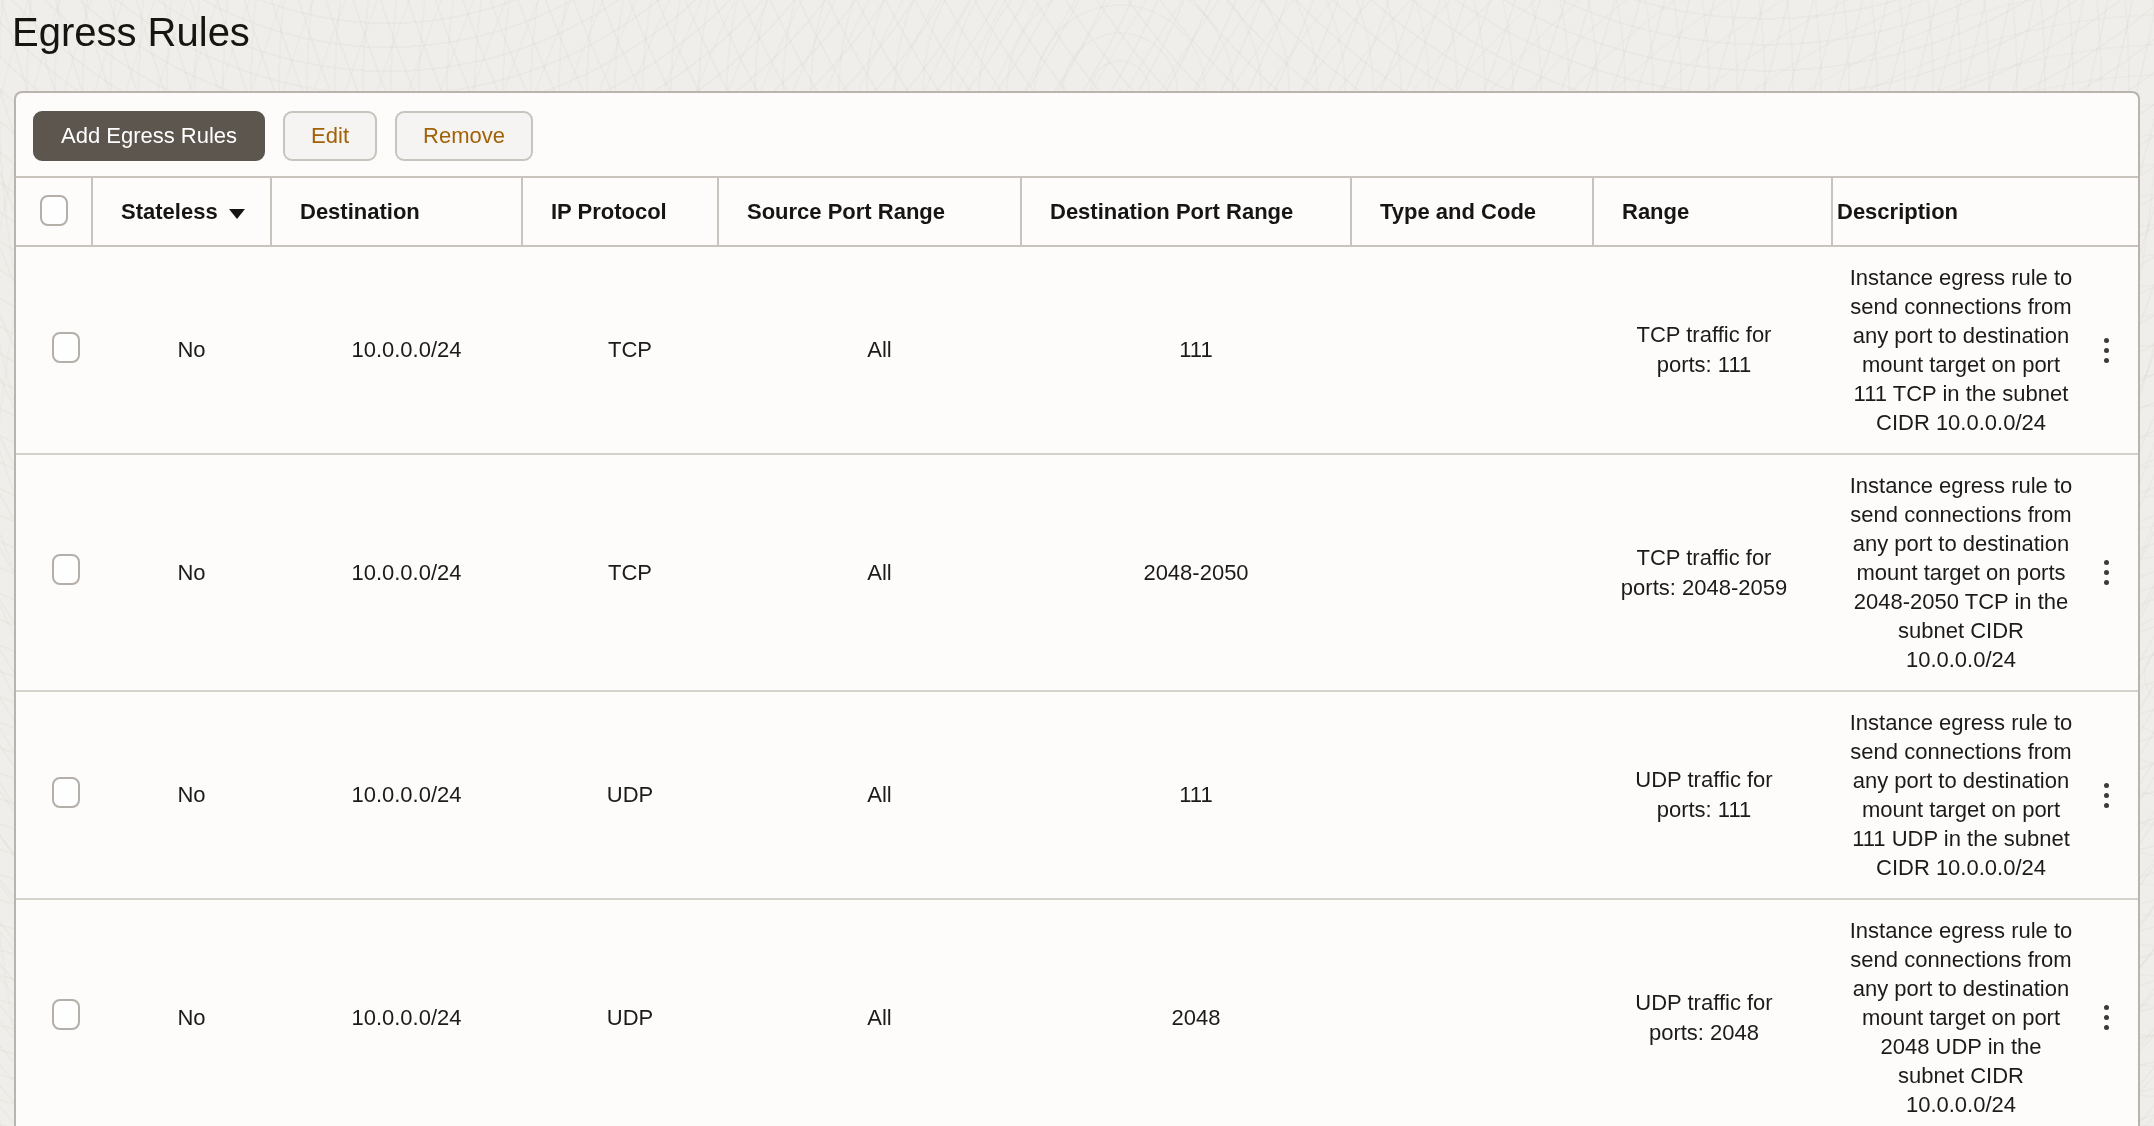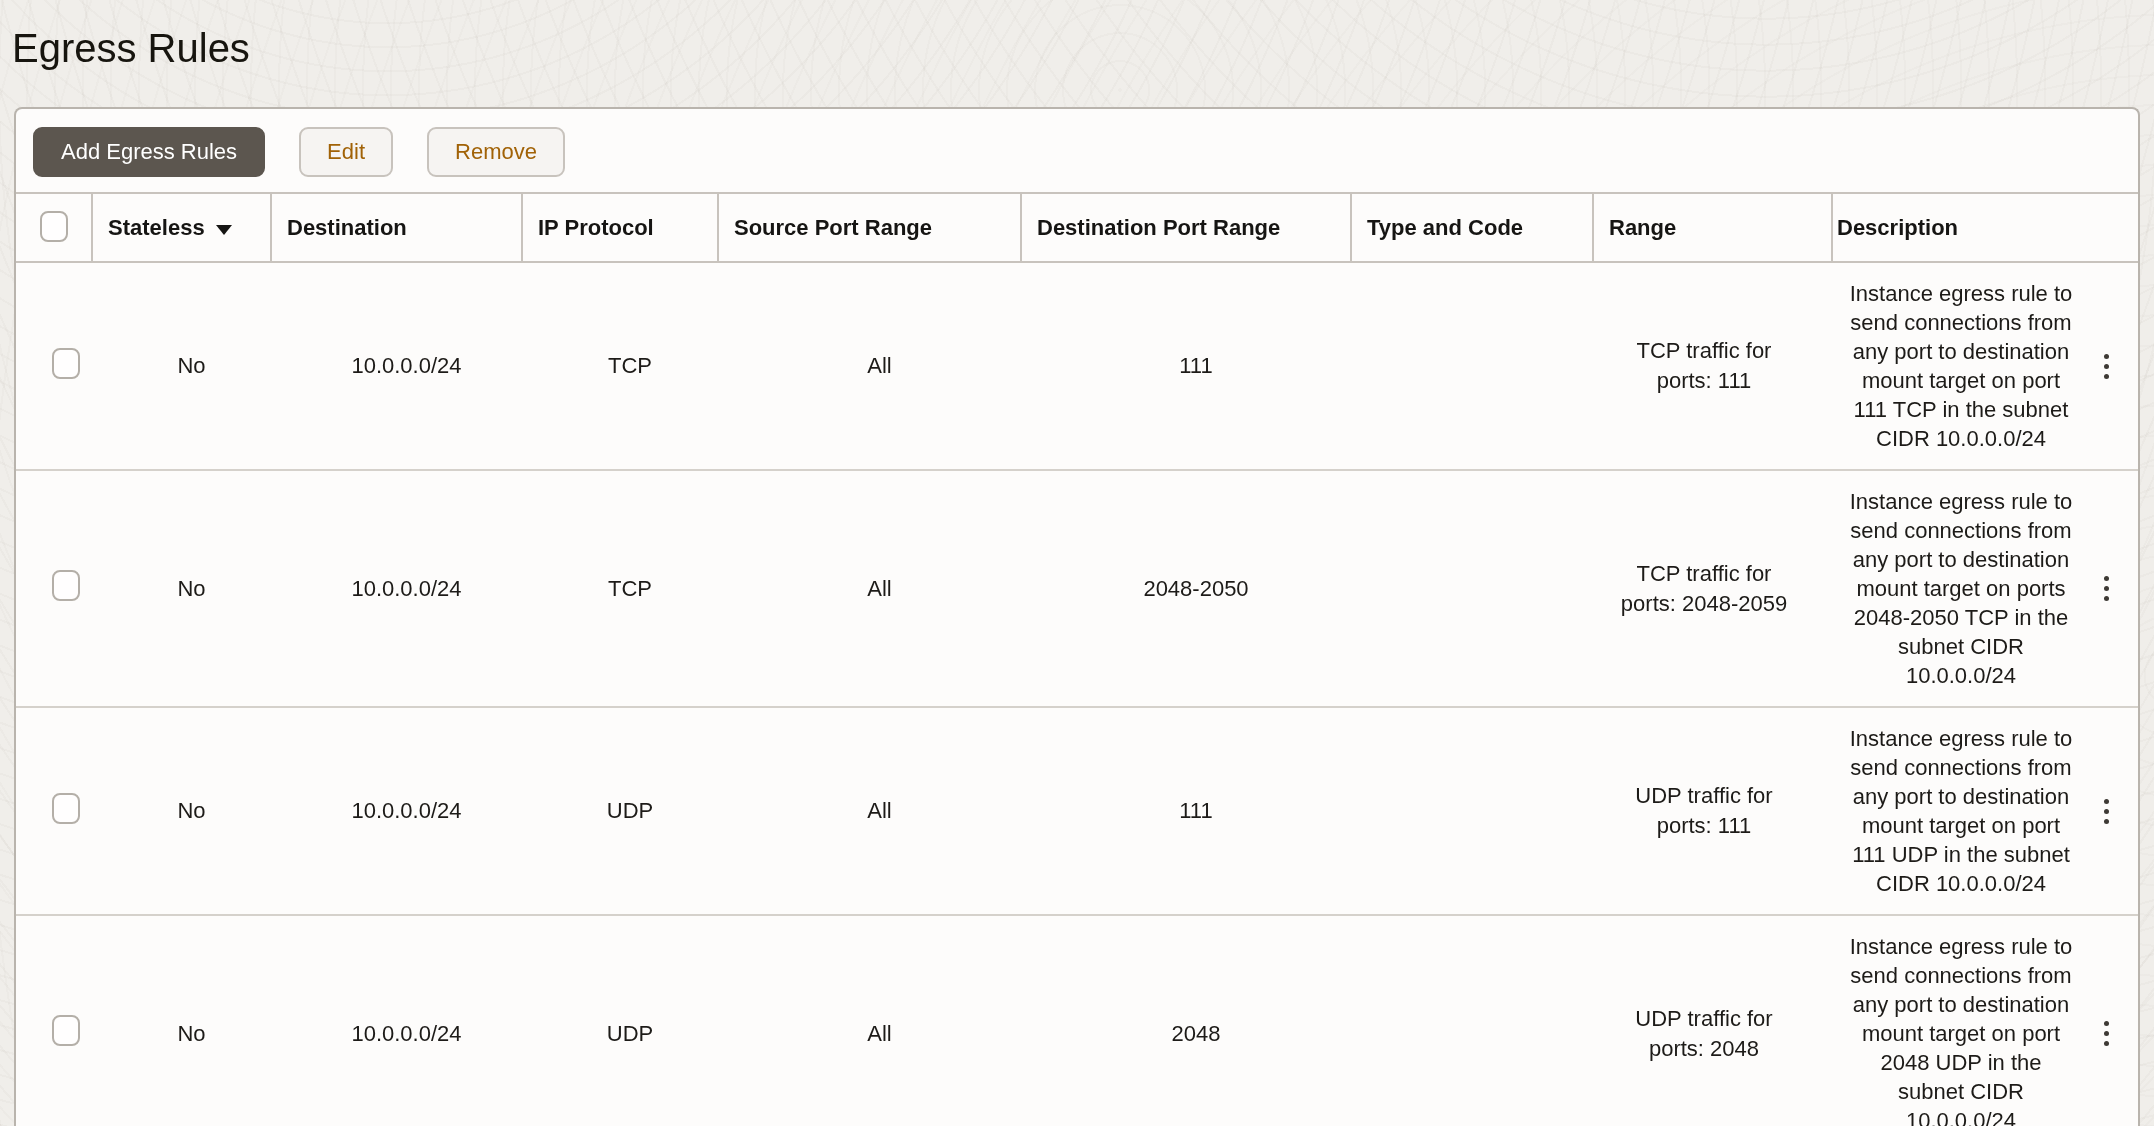--- a/index.html
+++ b/index.html
@@ -9,47 +9,47 @@
     color:var(--text,#1d1b18);
     background-color:var(--bg,#f0eeea);
     background-image:
       repeating-radial-gradient(circle at 18% -30%, rgba(150,140,128,0.05) 0 2px, transparent 2px 24px),
       repeating-radial-gradient(circle at 52% 8%,  rgba(150,140,128,0.045) 0 2px, transparent 2px 28px),
       repeating-radial-gradient(circle at 82% -40%, rgba(150,140,128,0.05) 0 2px, transparent 2px 26px),
       repeating-radial-gradient(circle at 101% 60%, rgba(150,140,128,0.04) 0 2px, transparent 2px 30px);
   }
   .page-title {
     font-size:40px; font-weight:400; line-height:1.2;
-    margin:24px 0 0 12px; color:#17150f; letter-spacing:0;
+    margin:8px 0 0 12px; color:#17150f; letter-spacing:0;
   }
   .panel {
     margin:35px 14px 0 14px;
     background:#fdfcfb;
     border:2px solid #b9b4ad;
     border-radius:8px 8px 0 0;
     border-bottom:none;
     min-height:1080px;
   }
-  .toolbar { display:flex; gap:34px; padding:18px 0 15px 17px; height:83px; }
+  .toolbar { display:flex; gap:18px; padding:18px 0 15px 17px; height:83px; }
   .btn {
     font-family:inherit; font-size:22px; line-height:1;
     height:50px; padding:0 26px; border-radius:9px; cursor:pointer;
     border:2px solid #c8c3bd; background:#f6f4f2; color:#a16207;
   }
   .btn.primary { background:var(--btn-dark,#5c564f); border-color:var(--btn-dark,#5c564f); color:#ffffff; }
 
   table { width:100%; border-collapse:collapse; table-layout:fixed; border-top:2px solid #c8c3bd; }
   col.c-check{width:76px;} col.c-stateless{width:179px;} col.c-dest{width:251px;}
   col.c-proto{width:196px;} col.c-sport{width:303px;} col.c-dport{width:330px;}
   col.c-type{width:242px;} col.c-allows{width:239px;} col.c-desc{width:auto;}
 
   thead th {
     height:69px; text-align:left; vertical-align:middle;
     font-size:22px; font-weight:bold; color:#161513;
-    padding-left:15px; background:#fdfcfb;
+    padding-left:28px; background:#fdfcfb;
     border-bottom:2px solid #c8c3bd; border-right:2px solid #c8c3bd;
   }
   thead th:last-child { border-right:none; padding-left:4px; }
   thead th.check-col { padding-left:24px; }
 
   tbody td {
     vertical-align:middle; font-size:22px; color:#1d1b18;
     padding-left:20px; background:#fdfcfb;text-align:center;
   }
   tbody tr + tr td { border-top:2px solid var(--divider,#d5d1cb); }

